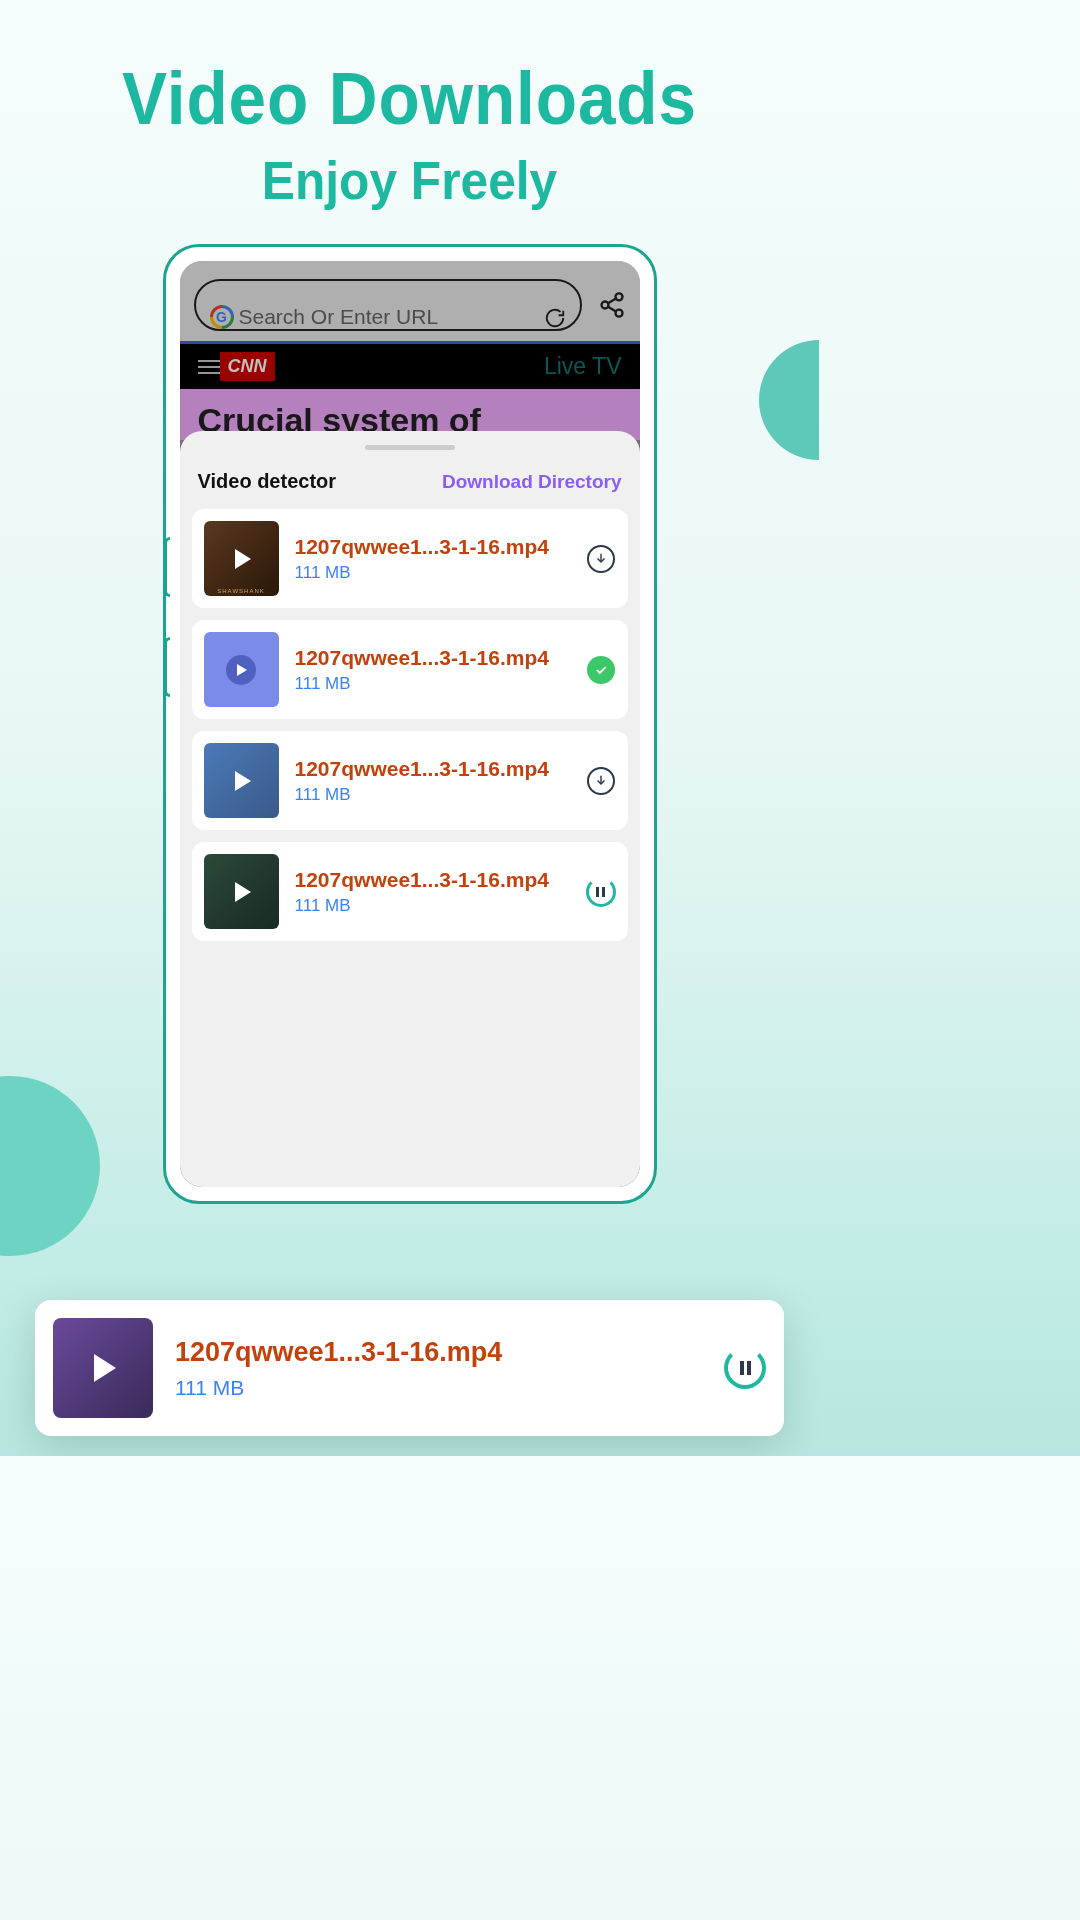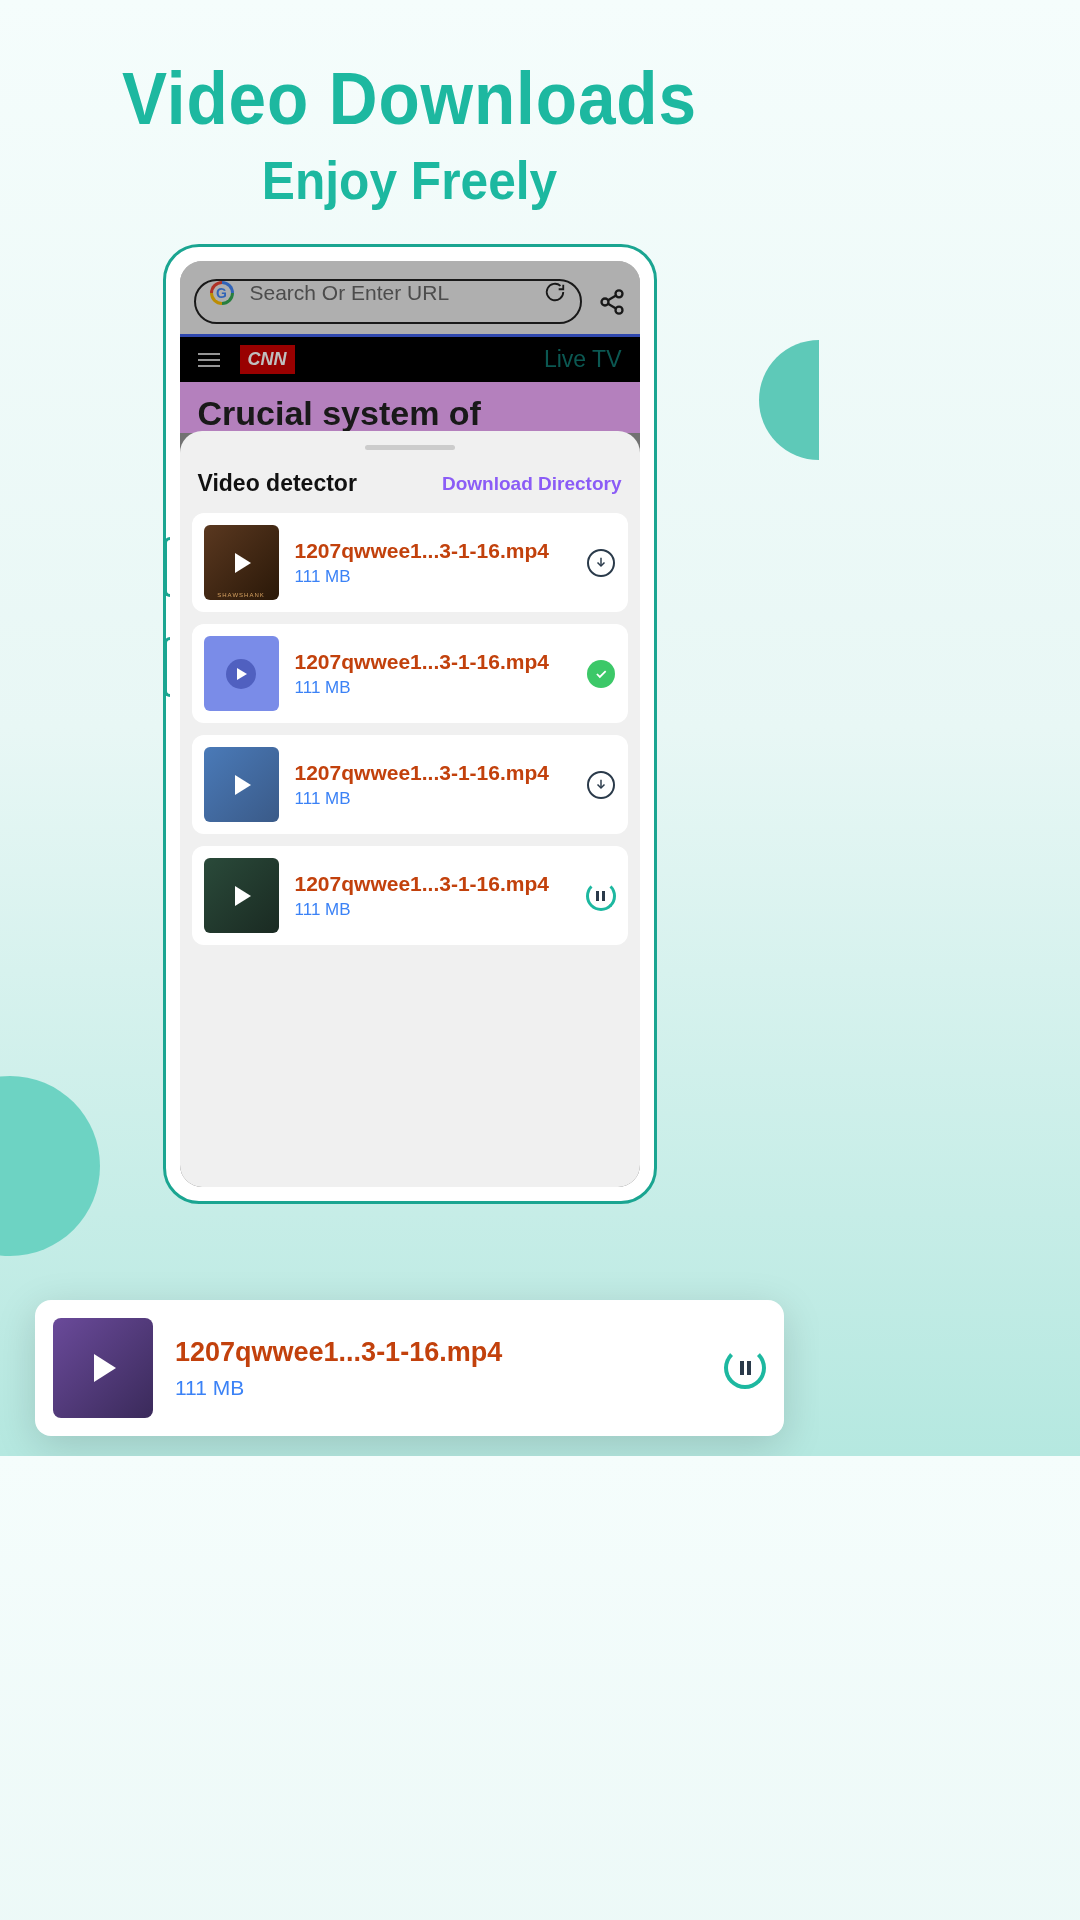--- a/index.html
+++ b/index.html
@@ -77,27 +77,27 @@
 }
 .browser-bar {
   display: flex;
   align-items: center;
   padding: 18px 14px 10px;
   background: #eaeaea;
   gap: 16px;
 }
 .search-pill {
   flex: 1;
-  height: 45px;
+  height: 52px;
   border: 2px solid #222;
   border-radius: 26px;
   display: flex;
-  align-items: flex-start;
+  align-items: flex-end;
   padding: 0 14px;
-  gap: 16px;
+  gap: 5px;
   background: #eaeaea;
 }
 .google-icon {
   width: 24px;
   height: 24px;
   border-radius: 50%;
   position: relative;
   background: conic-gradient(#4285F4 0 90deg, #34A853 90deg 180deg, #FBBC05 180deg 270deg, #EA4335 270deg 360deg);
 }
 .google-icon::after {
@@ -121,21 +121,20 @@
 .share-icon {
   width: 28px;
   height: 28px;
 }
 .cnn-bar {
   background: #000;
   height: 48px;
   display: flex;
   align-items: center;
   padding: 12px 18px;
-  gap: 20px;
   border-top: 3px solid #4060e8;
 }
 .cnn-logo {
   background: #cc0000;
   color: #fff;
   font-weight: 900;
   padding: 4px 8px;
   font-size: 18px;
   font-style: italic;
 }
@@ -171,21 +170,21 @@
   border-radius: 3px;
   margin: 0 auto 20px;
 }
 .sheet-header {
   display: flex;
   justify-content: space-between;
   align-items: center;
   padding: 0 6px 16px;
 }
 .sheet-title {
-  font-size: 23px;
+  font-size: 20px;
   font-weight: 700;
   color: #111;
 }
 .sheet-link {
   font-size: 19px;
   font-weight: 600;
   color: #8b5cf6;
 }
 .video-item {
   background: #fff;

